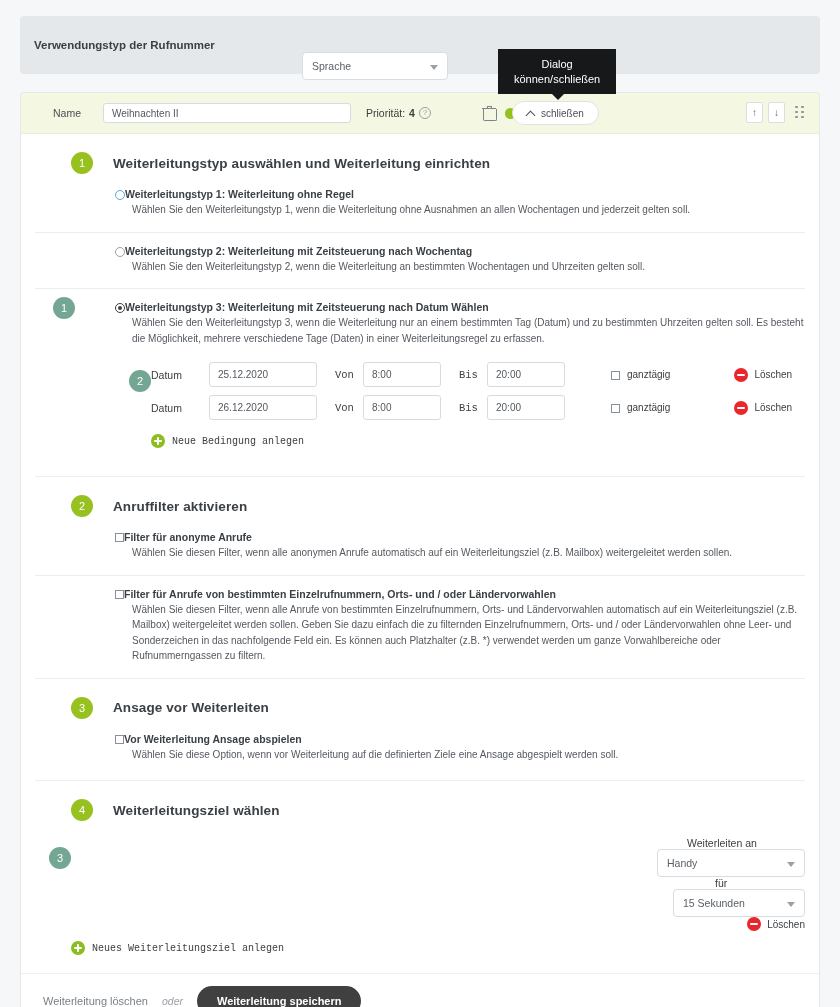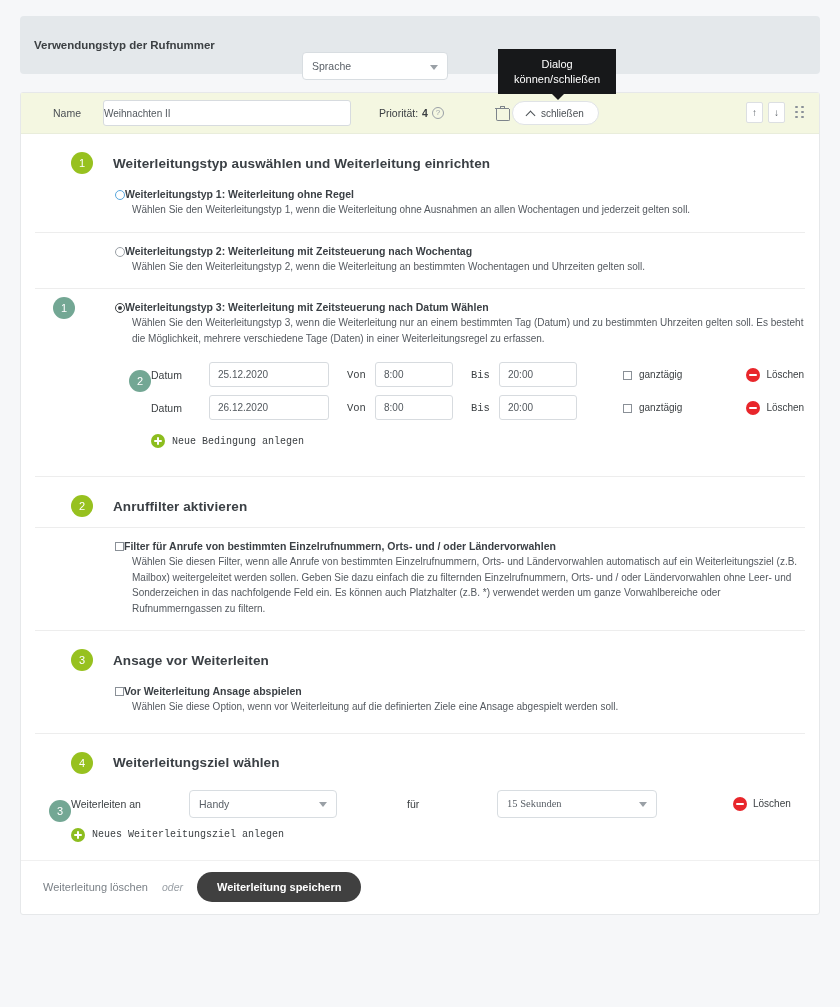--- a/index.html
+++ b/index.html
@@ -67,30 +67,30 @@
     background: #f4f7e1;
     height: 41px;
     display: flex;
     align-items: center;
     padding: 0 14px;
     position: relative;
     border-bottom: 1px solid #e9eddb;
   }
   .name-label { font-size: 10.5px; color: #4a4f54; width: 68px; padding-left: 18px; }
   .name-input {
-    width: 248px; height: 26px;
+    width: 248px; height: 20px;
     border: 1px solid #d7dbdf;
     border-radius: 3px;
     background: #fff;
     font-size: 10px;
     color: #52585e;
-    padding: 0 0;
+    padding: 0 8px;
     font-family: "Liberation Sans", sans-serif;
   }
-  .prio { font-size: 10.5px; margin-left: 28px; color: #3c4043; display: flex; align-items: center; gap: 4px;}
+  .prio { font-size: 10.5px; margin-left: 15px; color: #3c4043; display: flex; align-items: center; gap: 4px;}
   .prio b { font-weight: bold; }
   .help-icon {
     display: inline-flex; align-items: center; justify-content: center;
     width: 12px; height: 12px; border: 1px solid #9aa0a6; border-radius: 50%;
     font-size: 8px; color: #9aa0a6; line-height: 1;
   }
   .hdr-icons { margin-left: 52px; display: flex; align-items: center; gap: 10px; }
   .trash { width: 12px; height: 14px; position: relative; }
   .trash::before {
     content: ""; position: absolute; left: 0; top: 3px; width: 12px; height: 11px;
@@ -205,21 +205,21 @@
   
   .cond-wrap { padding-left: 36px; padding-top: 12px; position: relative; }
   .cond-badge { position: absolute; left: 14px; top: 24px; }
   .cond-row { display: flex; align-items: center; padding: 4px 0; }
   .cond-lbl { font-size: 10.5px; color: #3c4043; width: 58px; }
   .in {
     height: 25px; border: 1px solid #d7dbdf; border-radius: 3px;
     background: #fff; font-size: 10px; color: #52585e; padding: 0 8px;
     font-family: "Liberation Sans", sans-serif;
   }
-  .in-date { width: 120px; }
+  .in-date { width: 108px; }
   .in-time { width: 78px; }
   .mid-lbl { font-size: 10.5px; color: #3c4043; width: 46px; text-align: left; padding-left: 18px; font-family: Liberation Mono, monospace; }
   .allday { display: flex; align-items: center; gap: 7px; margin-left: 46px; font-size: 10px; color: #3c4043; }
   .del-link { display: flex; align-items: center; gap: 6px; margin-left: 64px; font-size: 10px; color: #3c4043; cursor: pointer; }
   .del-icon {
     width: 14px; height: 14px; border-radius: 50%; background: #e8262b;
     position: relative; flex: 0 0 auto;
   }
   .del-icon::after {
     content: ""; position: absolute; left: 3px; top: 6px; width: 8px; height: 2px; background: #fff; border-radius: 1px;
@@ -229,25 +229,25 @@
     width: 14px; height: 14px; border-radius: 50%; background: #8cbd1e; position: relative; flex: 0 0 auto;
   }
   .add-icon::before { content: ""; position: absolute; left: 3px; top: 6px; width: 8px; height: 2px; background: #fff; border-radius: 1px; }
   .add-icon::after { content: ""; position: absolute; left: 6px; top: 3px; width: 2px; height: 8px; background: #fff; border-radius: 1px; }
 
   .hr { height: 1px; background: #ededed; margin: 0 14px; }
 
   
   .target-wrap { padding-left: 36px; padding-top: 6px; position: relative; padding-bottom: 4px; }
   .target-badge { position: absolute; left: 14px; top: 16px; }
-  .target-row { display: flex; align-items: center; }
+  .target-row { display: flex; align-items: flex-end; flex-direction: column; }
   .target-lbl { font-size: 10.5px; color: #3c4043; width: 118px; }
   .select-handy { width: 148px; }
   .fuer { font-size: 10.5px; color: #3c4043; width: 160px; padding-left: 70px; }
-  .select-sek { width: 160px; font-family: Liberation Serif, serif; }
+  .select-sek { width: 132px; }
 
   
   .footer {
     height: 54px;
     display: flex; align-items: center; justify-content: flex-start;
     padding: 4px 22px; gap: 14px;
     border-top: 1px solid #f0f0f0;
   }
   .del-text { font-size: 11px; color: #7b8187; cursor: pointer; }
   .oder { font-size: 10.5px; color: #9aa0a6; font-style: italic; }
@@ -387,20 +387,27 @@
     </div>
 
     <div class="hr"></div>
 
     <div class="section">
       <div class="sec-title-row">
         <span class="badge">2</span>
         <span class="sec-title">Anruffilter aktivieren</span>
       </div>
 
+      <div class="opt-block first">
+        <div class="opt-head">
+          <span class="chk"></span>
+          <span class="opt-title">Filter für anonyme Anrufe</span>
+        </div>
+        <div class="opt-desc">Wählen Sie diesen Filter, wenn alle anonymen Anrufe automatisch auf ein Weiterleitungsziel (z.B. Mailbox) weitergeleitet werden sollen.</div>
+      </div>
 
       <div class="opt-block">
         <div class="opt-head">
           <span class="chk"></span>
           <span class="opt-title">Filter für Anrufe von bestimmten Einzelrufnummern, Orts- und / oder Ländervorwahlen</span>
         </div>
         <div class="opt-desc">Wählen Sie diesen Filter, wenn alle Anrufe von bestimmten Einzelrufnummern, Orts- und Ländervorwahlen automatisch auf ein Weiterleitungsziel (z.B. Mailbox) weitergeleitet werden sollen. Geben Sie dazu einfach die zu filternden Einzelrufnummern, Orts- und / oder Ländervorwahlen ohne Leer- und Sonderzeichen in das nachfolgende Feld ein. Es können auch Platzhalter (z.B. *) verwendet werden um ganze Vorwahlbereiche oder Rufnummerngassen zu filtern.</div>
       </div>
     </div>
 

